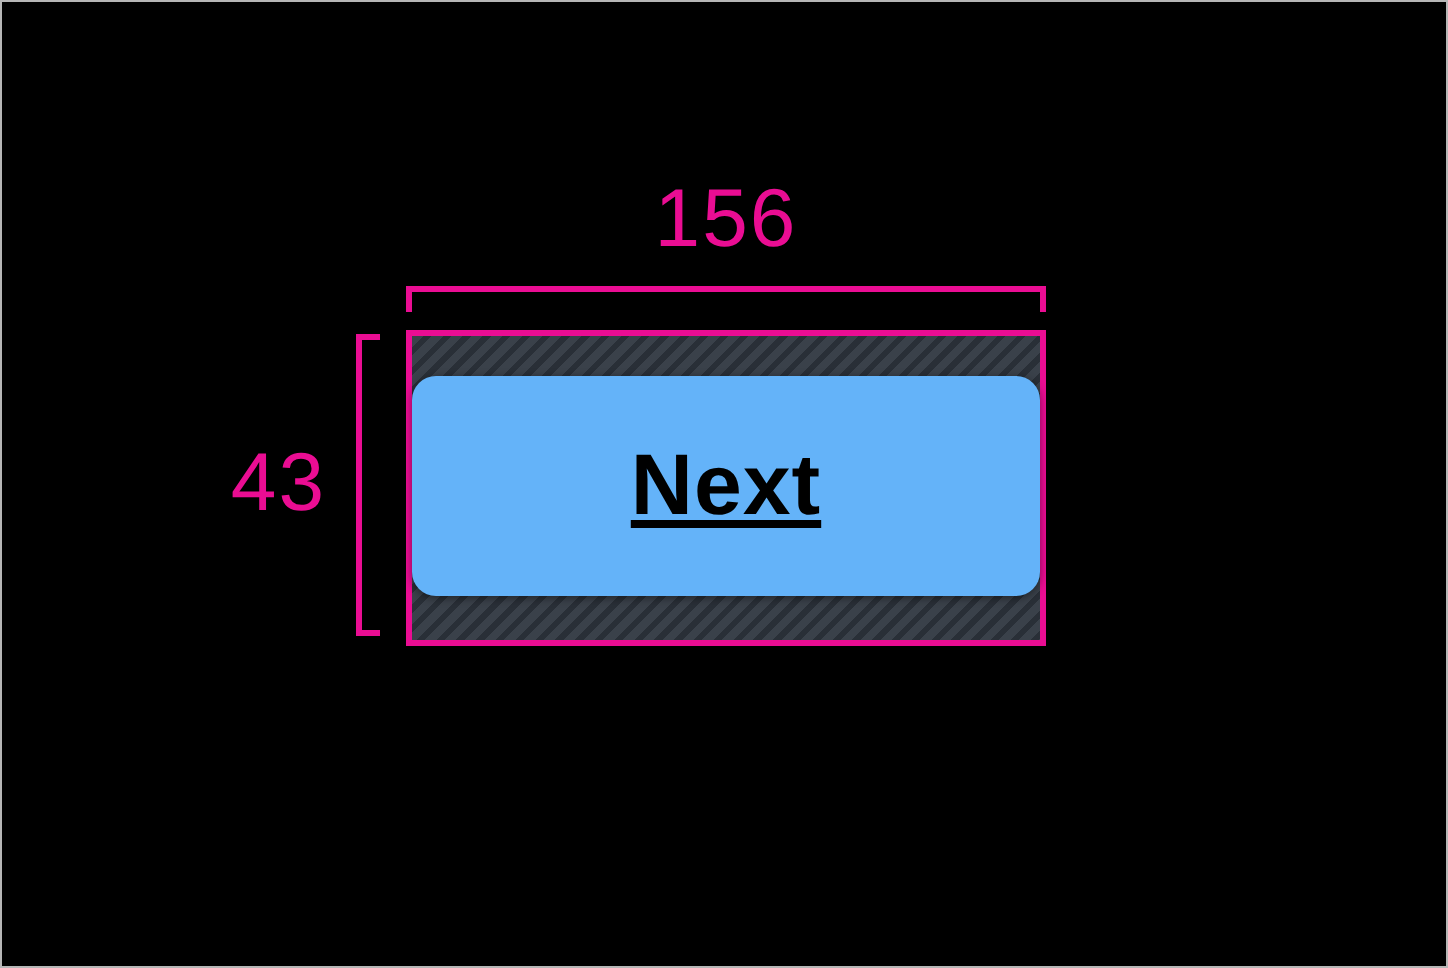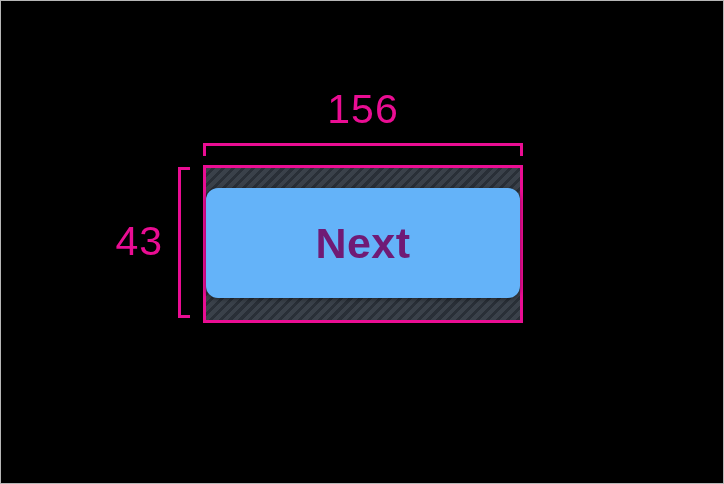--- a/index.html
+++ b/index.html
@@ -86,26 +86,27 @@
     border: none;
     border-radius: 12px;
     box-shadow: 0 1px 4px rgba(0,0,0,0.45);
     display: flex;
     align-items: center;
     justify-content: center;
     cursor: pointer;
     padding: 0;
   }
   .next-button .btn-label {
-    color: #701a75;
+    color: #000000;
     font-size: 43px;
     line-height: 1;
     font-weight: 600;
     font-family: "Liberation Sans", "DejaVu Sans", sans-serif;
     letter-spacing: 0.5px;
+    text-decoration: underline;
   }
 </style>
 </head>
 <body>
 
 <div class="viewport">
 
   <div class="dim-label width">156</div>
   <div class="bracket-top"></div>
 

